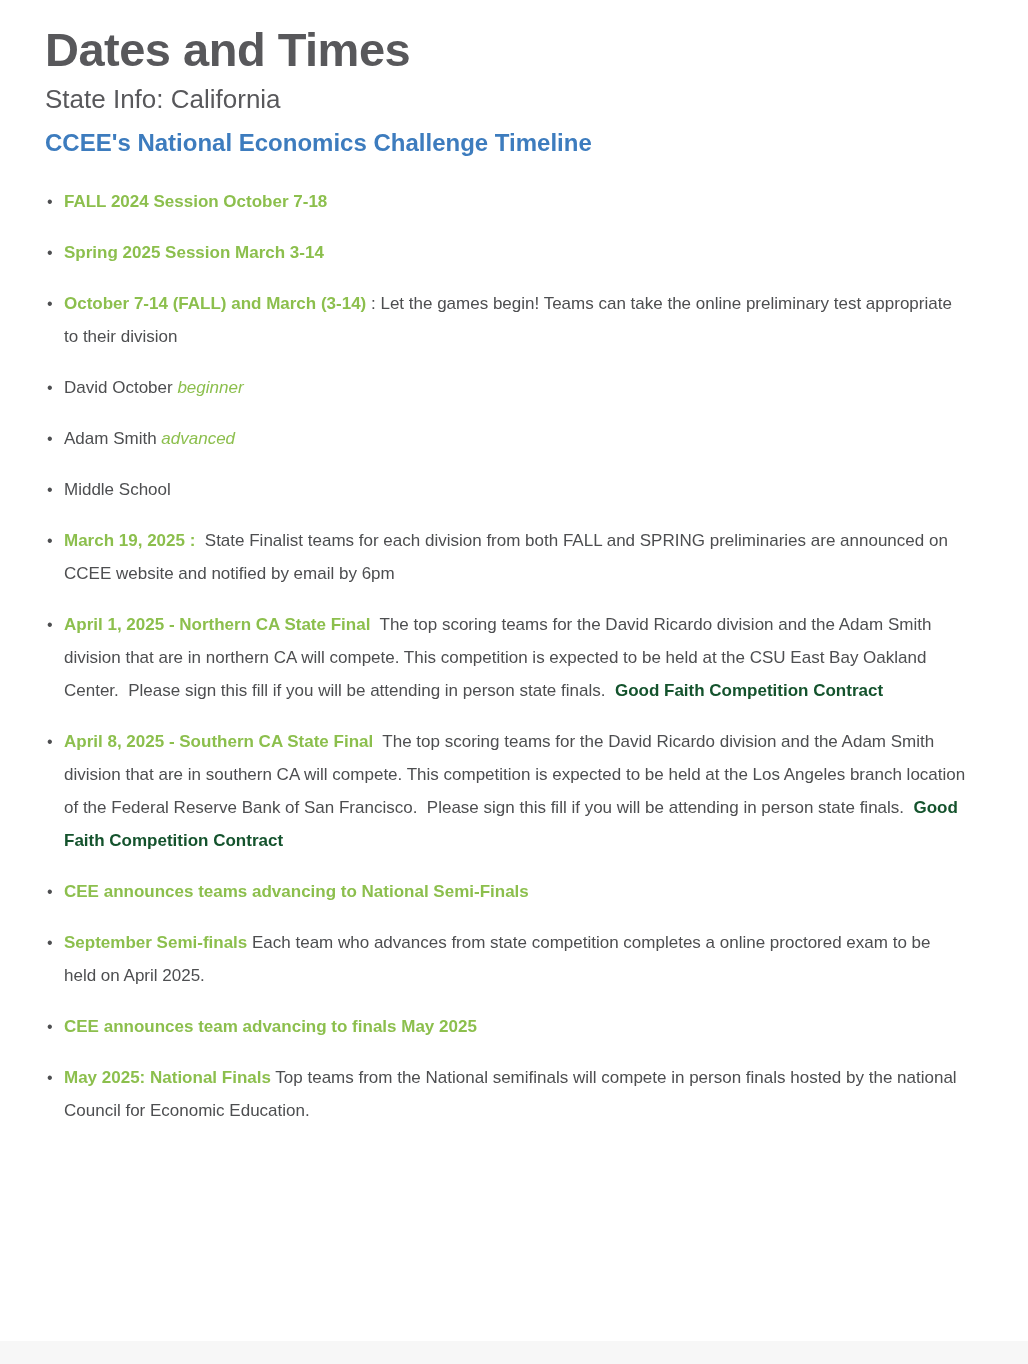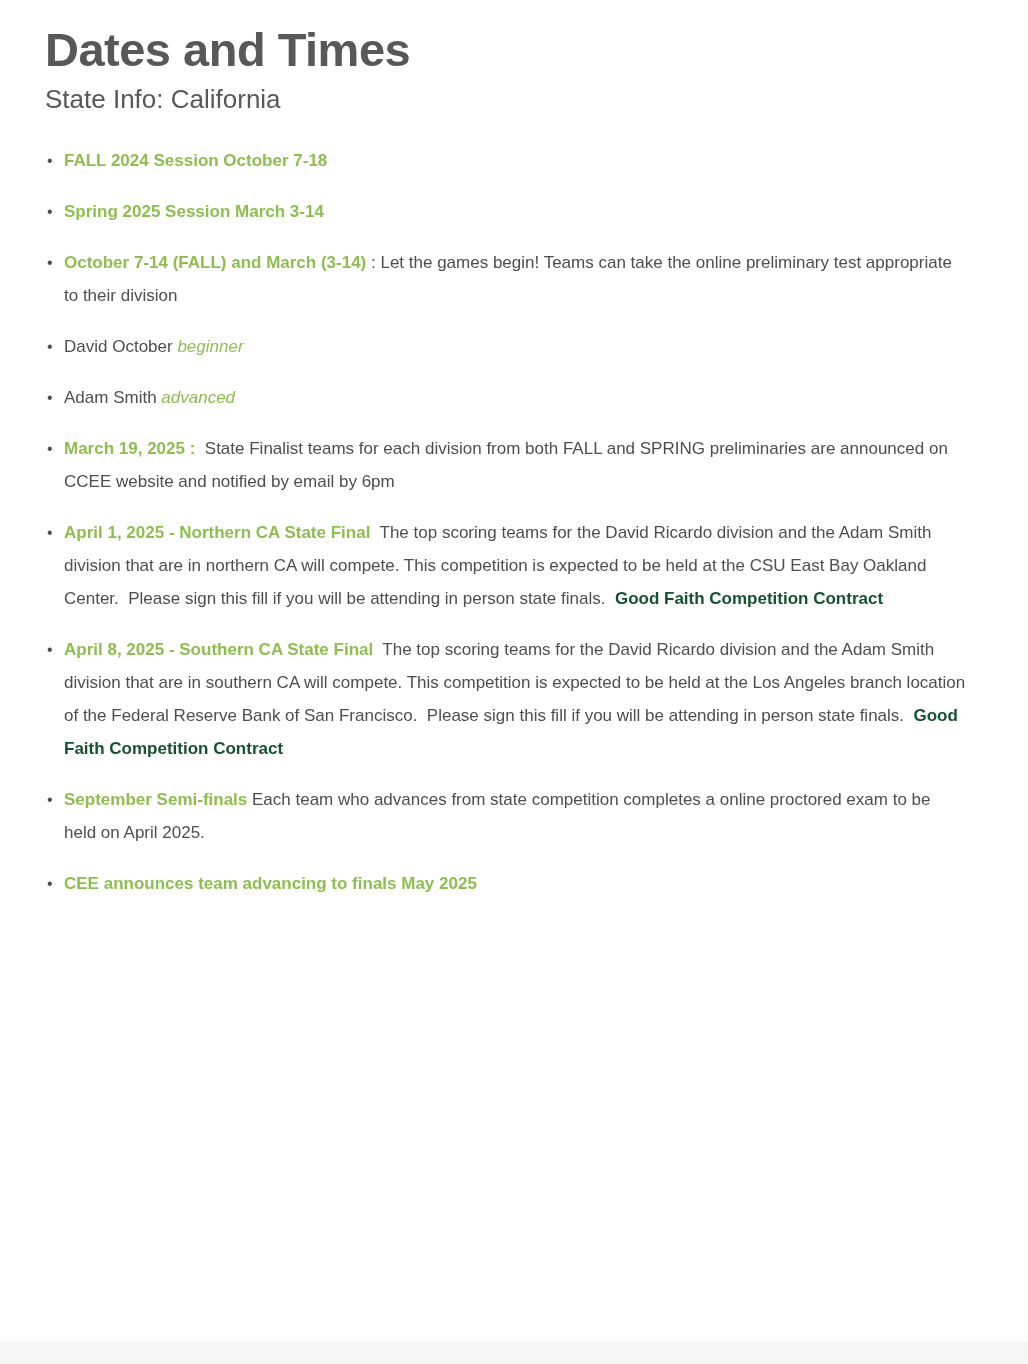--- a/index.html
+++ b/index.html
@@ -87,29 +87,33 @@
     height: 23px;
     background: #f7f7f7;
   }
 </style>
 </head>
 <body>
 
 <div class="content">
   <h1 class="page-title">Dates and Times</h1>
   <h2 class="page-subtitle">State Info: California</h2>
+  <h3 class="section-heading">CCEE's National Economics Challenge Timeline</h3>
 
 
   <ul class="timeline">
       <li><span class="seg-green-bold">FALL 2024 Session October 7-18</span></li>
       <li><span class="seg-green-bold">Spring 2025 Session March 3-14</span></li>
       <li><span class="seg-green-bold">October 7-14 (FALL) and March (3-14)</span><span class="seg-text"> : Let the games begin! Teams can take the online preliminary test appropriate to their division</span></li>
       <li><span class="seg-text">David October </span><span class="seg-green-italic">beginner</span></li>
       <li><span class="seg-text">Adam Smith </span><span class="seg-green-italic">advanced</span></li>
+      <li><span class="seg-text">Middle School</span></li>
       <li><span class="seg-green-bold">March 19, 2025 :</span><span class="seg-text">  State Finalist teams for each division from both FALL and SPRING preliminaries are announced on CCEE website and notified by email by 6pm</span></li>
       <li><span class="seg-green-bold">April 1, 2025 - Northern CA State Final</span><span class="seg-text">  The top scoring teams for the David Ricardo division and the Adam Smith division that are in northern CA will compete. This competition is expected to be held at the CSU East Bay Oakland Center.  Please sign this fill if you will be attending in person state finals.  </span><a class="seg-link">Good Faith Competition Contract</a></li>
       <li><span class="seg-green-bold">April 8, 2025 - Southern CA State Final</span><span class="seg-text">  The top scoring teams for the David Ricardo division and the Adam Smith division that are in southern CA will compete. This competition is expected to be held at the Los Angeles branch location of the Federal Reserve Bank of San Francisco.  Please sign this fill if you will be attending in person state finals.  </span><a class="seg-link">Good Faith Competition Contract</a></li>
+      <li><span class="seg-green-bold">CEE announces teams advancing to National Semi-Finals</span></li>
       <li><span class="seg-green-bold">September Semi-finals</span><span class="seg-text"> Each team who advances from state competition completes a online proctored exam to be held on April 2025.</span></li>
       <li><span class="seg-green-bold">CEE announces team advancing to finals May 2025</span></li>
+      <li><span class="seg-green-bold">May 2025: National Finals</span><span class="seg-text"> Top teams from the National semifinals will compete in person finals hosted by the national Council for Economic Education.</span></li>
     </ul>
 </div>
 
 <div class="footer-band"></div>
 
 </body></html>

